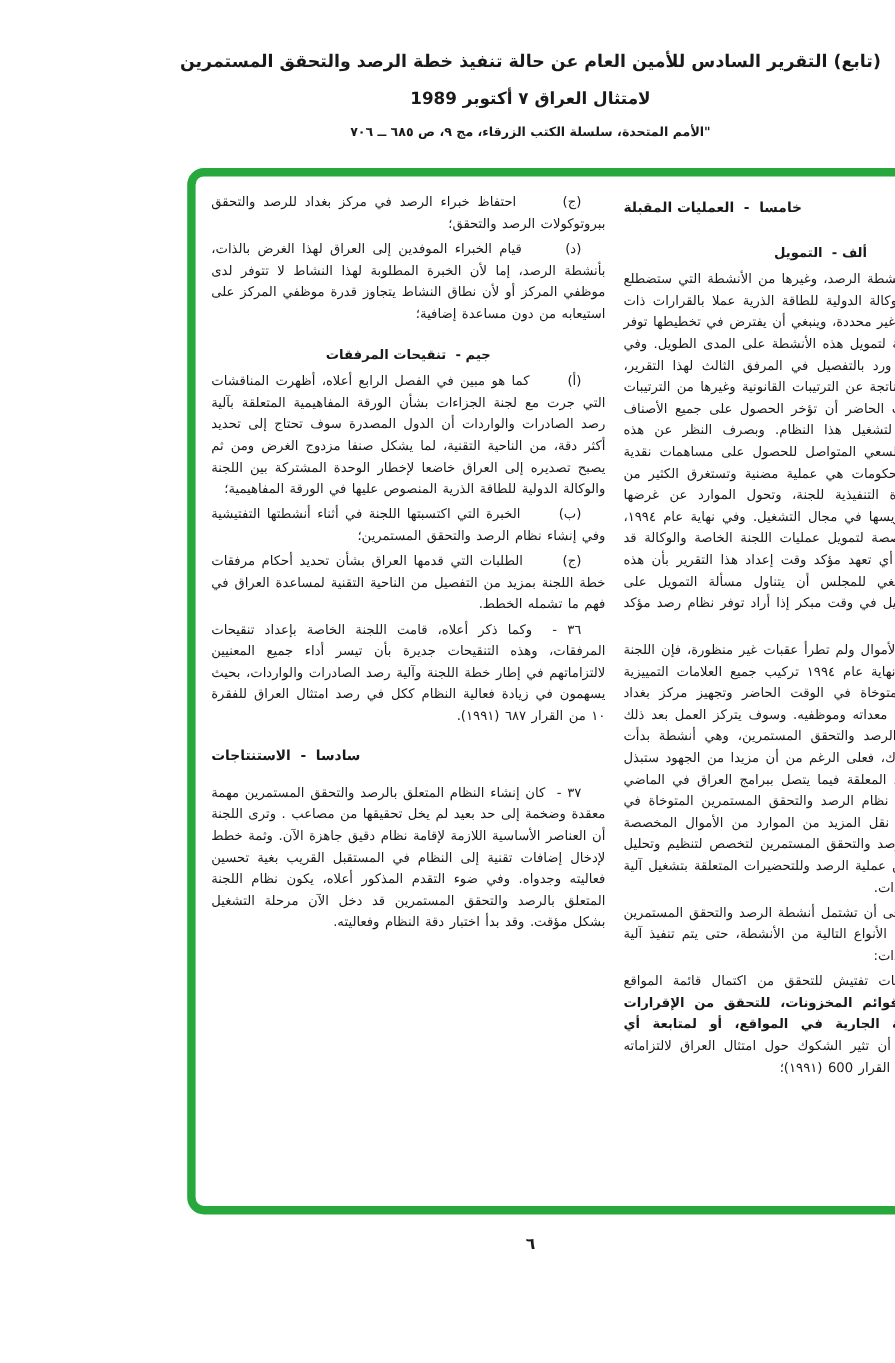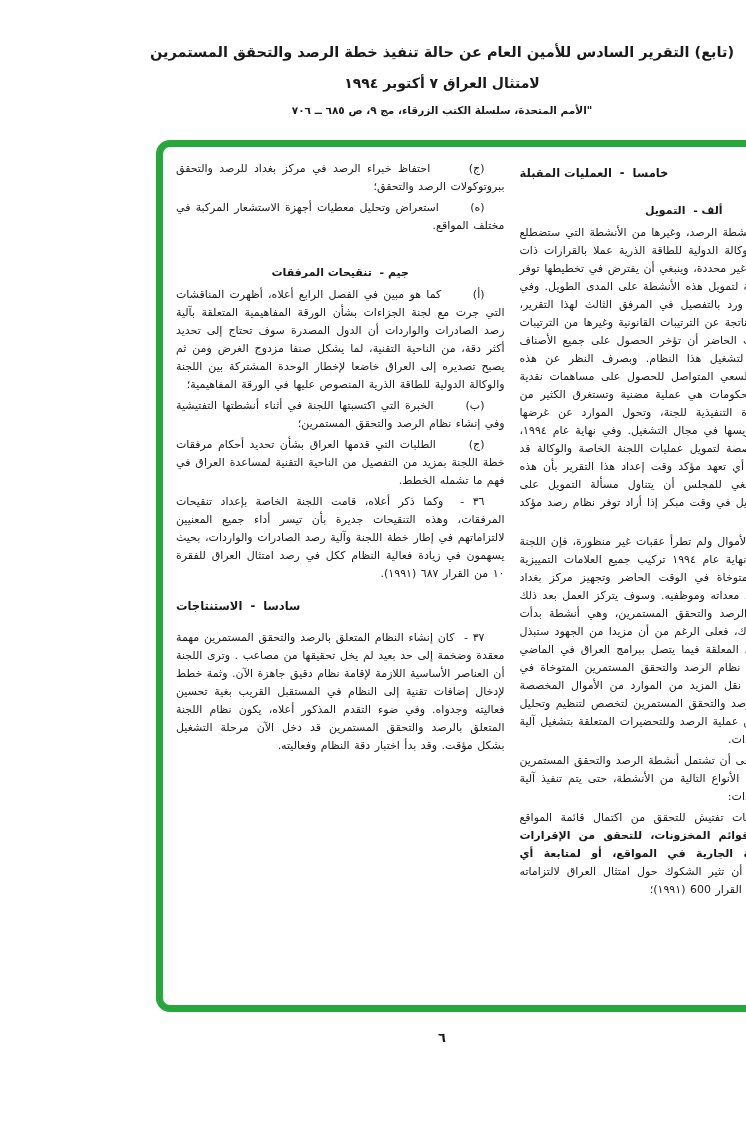--- a/index.html
+++ b/index.html
@@ -63,40 +63,40 @@
     text-align:center;font-size:13px;font-weight:bold;
   }
 </style>
 </head>
 <body>
 
 <div class="page">
 
   <div class="doc-header">
     <div class="h1">(تابع) التقرير السادس للأمين العام عن حالة تنفيذ خطة الرصد والتحقق المستمرين</div>
-    <div class="h2">لامتثال العراق ٧ أكتوبر ١٩٩٤</div>
+    <div class="h2">لامتثال العراق ٧ أكتوبر 1989</div>
     <div class="h3">"الأمم المتحدة، سلسلة الكتب الزرقاء، مج ٩، ص ٦٨٥ ــ ٧٠٦</div>
   </div>
 
   <div class="green-frame" style="border-color: rgb(39, 168, 60);">
     <div class="columns">
 
       <div class="col">
         <div class="h-center">خامسا&nbsp;&nbsp;-&nbsp;&nbsp;العمليات المقبلة</div>
         <div class="h-sub first">ألف&nbsp;-&nbsp;&nbsp;التمويل</div>
         <p class="para">٣٢&nbsp;-&nbsp;&nbsp;ستستمر أنشطة الرصد، وغيرها من الأنشطة التي ستضطلع بها اللجنة الخاصة والوكالة الدولية للطاقة الذرية عملا بالقرارات ذات الصلة للمجلس، لمدة غير محددة، وينبغي أن يفترض في تخطيطها توفر مصادر مضمونة وكافية لتمويل هذه الأنشطة على المدى الطويل. وفي الوقت الحاضر، وكما ورد بالتفصيل في المرفق الثالث لهذا التقرير، كادت القيود المالية الناتجة عن الترتيبات القانونية وغيرها من الترتيبات ذات الصلة في الوقت الحاضر أن تؤخر الحصول على جميع الأصناف والإمدادات المطلوبة لتشغيل هذا النظام. وبصرف النظر عن هذه الاعتبارات، تبين أن السعي المتواصل للحصول على مساهمات نقدية وعينية من مختلف الحكومات هي عملية مضنية وتستغرق الكثير من الوقت بالنسبة للإدارة التنفيذية للجنة، وتحول الموارد عن غرضها الأساسي بدلا من تكريسها في مجال التشغيل. وفي نهاية عام ١٩٩٤، ستكون الأموال المخصصة لتمويل عمليات اللجنة الخاصة والوكالة قد استنفدت، وليس ثمة أي تعهد مؤكد وقت إعداد هذا التقرير بأن هذه الأموال ستتجدد. فينبغي للمجلس أن يتناول مسألة التمويل على المديين القصير والطويل في وقت مبكر إذا أراد توفر نظام رصد مؤكد وفعال.</p>
         <p class="para">٣٣&nbsp;-&nbsp;&nbsp;إذا أتيحت الأموال ولم تطرأ عقبات غير منظورة، فإن اللجنة تتوقع أن يتم بحلول نهاية عام ١٩٩٤ تركيب جميع العلامات التمييزية وأجهزة الاستشعار المتوخاة في الوقت الحاضر وتجهيز مركز بغداد للرصد والتحقق بكامل معداته وموظفيه. وسوف يتركز العمل بعد ذلك على القيام بأنشطة الرصد والتحقق المستمرين، وهي أنشطة بدأت بالفعل. أما في نيويورك، فعلى الرغم من أن مزيدا من الجهود ستبذل من أجل حل المسائل المعلقة فيما يتصل ببرامج العراق في الماضي وإكمال تركيب عناصر نظام الرصد والتحقق المستمرين المتوخاة في الوقت الحاضر، سيتم نقل المزيد من الموارد من الأموال المخصصة لجهود إنشاء نظام الرصد والتحقق المستمرين لتخصص لتنظيم وتحليل البيانات التي تتوفر من عملية الرصد وللتحضيرات المتعلقة بتشغيل آلية رصد الصادرات والواردات.</p>
         <p class="para">٣٤&nbsp;-&nbsp;&nbsp;ومن المتوخى أن تشتمل أنشطة الرصد والتحقق المستمرين في المقام الأول على الأنواع التالية من الأنشطة، حتى يتم تنفيذ آلية رصد الصادرات والواردات:</p>
         <p class="para"><span>(أ)&nbsp;&nbsp;&nbsp;&nbsp;&nbsp;&nbsp;عمليات تفتيش للتحقق من اكتمال قائمة المواقع </span><span class="bold-run">الخاضعة للرصد وقوائم المخزونات، للتحقق من الإقرارات المتعلقة بالأنشطة الجارية في المواقع، أو لمتابعة أي معلومات </span><span>ترد يمكن أن تثير الشكوك حول امتثال العراق لالتزاماته بموجب الفقرة ١٠ من القرار 600 (١٩٩١)؛</span></p>
       </div>
 
       <div class="col">
         <p class="para">(ج)&nbsp;&nbsp;&nbsp;&nbsp;&nbsp;&nbsp;احتفاظ خبراء الرصد في مركز بغداد للرصد والتحقق ببروتوكولات الرصد والتحقق؛</p>
-        <p class="para">(ه)&nbsp;&nbsp;&nbsp;&nbsp;&nbsp;&nbsp;استعراض وتحليل معطيات أجهزة الاستشعار المركبة في مختلف المواقع.</p>
-        <div class="h-sub" style="margin-top:31px;">جيم&nbsp;-&nbsp;&nbsp;تنقيحات المرفقات</div>
+        <p class="para">(د)&nbsp;&nbsp;&nbsp;&nbsp;&nbsp;&nbsp;قيام الخبراء الموفدين إلى العراق لهذا الغرض بالذات، بأنشطة الرصد، إما لأن الخبرة المطلوبة لهذا النشاط لا تتوفر لدى موظفي المركز أو لأن نطاق النشاط يتجاوز قدرة موظفي المركز على استيعابه من دون مساعدة إضافية؛</p>
+        <div class="h-sub" style="margin-top:18px;">جيم&nbsp;-&nbsp;&nbsp;تنقيحات المرفقات</div>
         <p class="para">(أ)&nbsp;&nbsp;&nbsp;&nbsp;&nbsp;&nbsp;كما هو مبين في الفصل الرابع أعلاه، أظهرت المناقشات التي جرت مع لجنة الجزاءات بشأن الورقة المفاهيمية المتعلقة بآلية رصد الصادرات والواردات أن الدول المصدرة سوف تحتاج إلى تحديد أكثر دقة، من الناحية التقنية، لما يشكل صنفا مزدوج الغرض ومن ثم يصبح تصديره إلى العراق خاضعا لإخطار الوحدة المشتركة بين اللجنة والوكالة الدولية للطاقة الذرية المنصوص عليها في الورقة المفاهيمية؛</p>
         <p class="para">(ب)&nbsp;&nbsp;&nbsp;&nbsp;&nbsp;&nbsp;الخبرة التي اكتسبتها اللجنة في أثناء أنشطتها التفتيشية وفي إنشاء نظام الرصد والتحقق المستمرين؛</p>
         <p class="para">(ج)&nbsp;&nbsp;&nbsp;&nbsp;&nbsp;&nbsp;الطلبات التي قدمها العراق بشأن تحديد أحكام مرفقات خطة اللجنة بمزيد من التفصيل من الناحية التقنية لمساعدة العراق في فهم ما تشمله الخطط.</p>
         <p class="para">٣٦&nbsp;-&nbsp;&nbsp;وكما ذكر أعلاه، قامت اللجنة الخاصة بإعداد تنقيحات المرفقات، وهذه التنقيحات جديرة بأن تيسر أداء جميع المعنيين لالتزاماتهم في إطار خطة اللجنة وآلية رصد الصادرات والواردات، بحيث يسهمون في زيادة فعالية النظام ككل في رصد امتثال العراق للفقرة ١٠ من القرار ٦٨٧ (١٩٩١).</p>
         <div class="h-center lower">سادسا&nbsp;&nbsp;-&nbsp;&nbsp;الاستنتاجات</div>
         <p class="para">٣٧&nbsp;-&nbsp;&nbsp;كان إنشاء النظام المتعلق بالرصد والتحقق المستمرين مهمة معقدة وضخمة إلى حد بعيد لم يخل تحقيقها من مصاعب . وترى اللجنة أن العناصر الأساسية اللازمة لإقامة نظام دقيق جاهزة الآن. وثمة خطط لإدخال إضافات تقنية إلى النظام في المستقبل القريب بغية تحسين فعاليته وجدواه. وفي ضوء التقدم المذكور أعلاه، يكون نظام اللجنة المتعلق بالرصد والتحقق المستمرين قد دخل الآن مرحلة التشغيل بشكل مؤقت. وقد بدأ اختبار دقة النظام وفعاليته.</p>
       </div>
 
     </div>
   </div>

